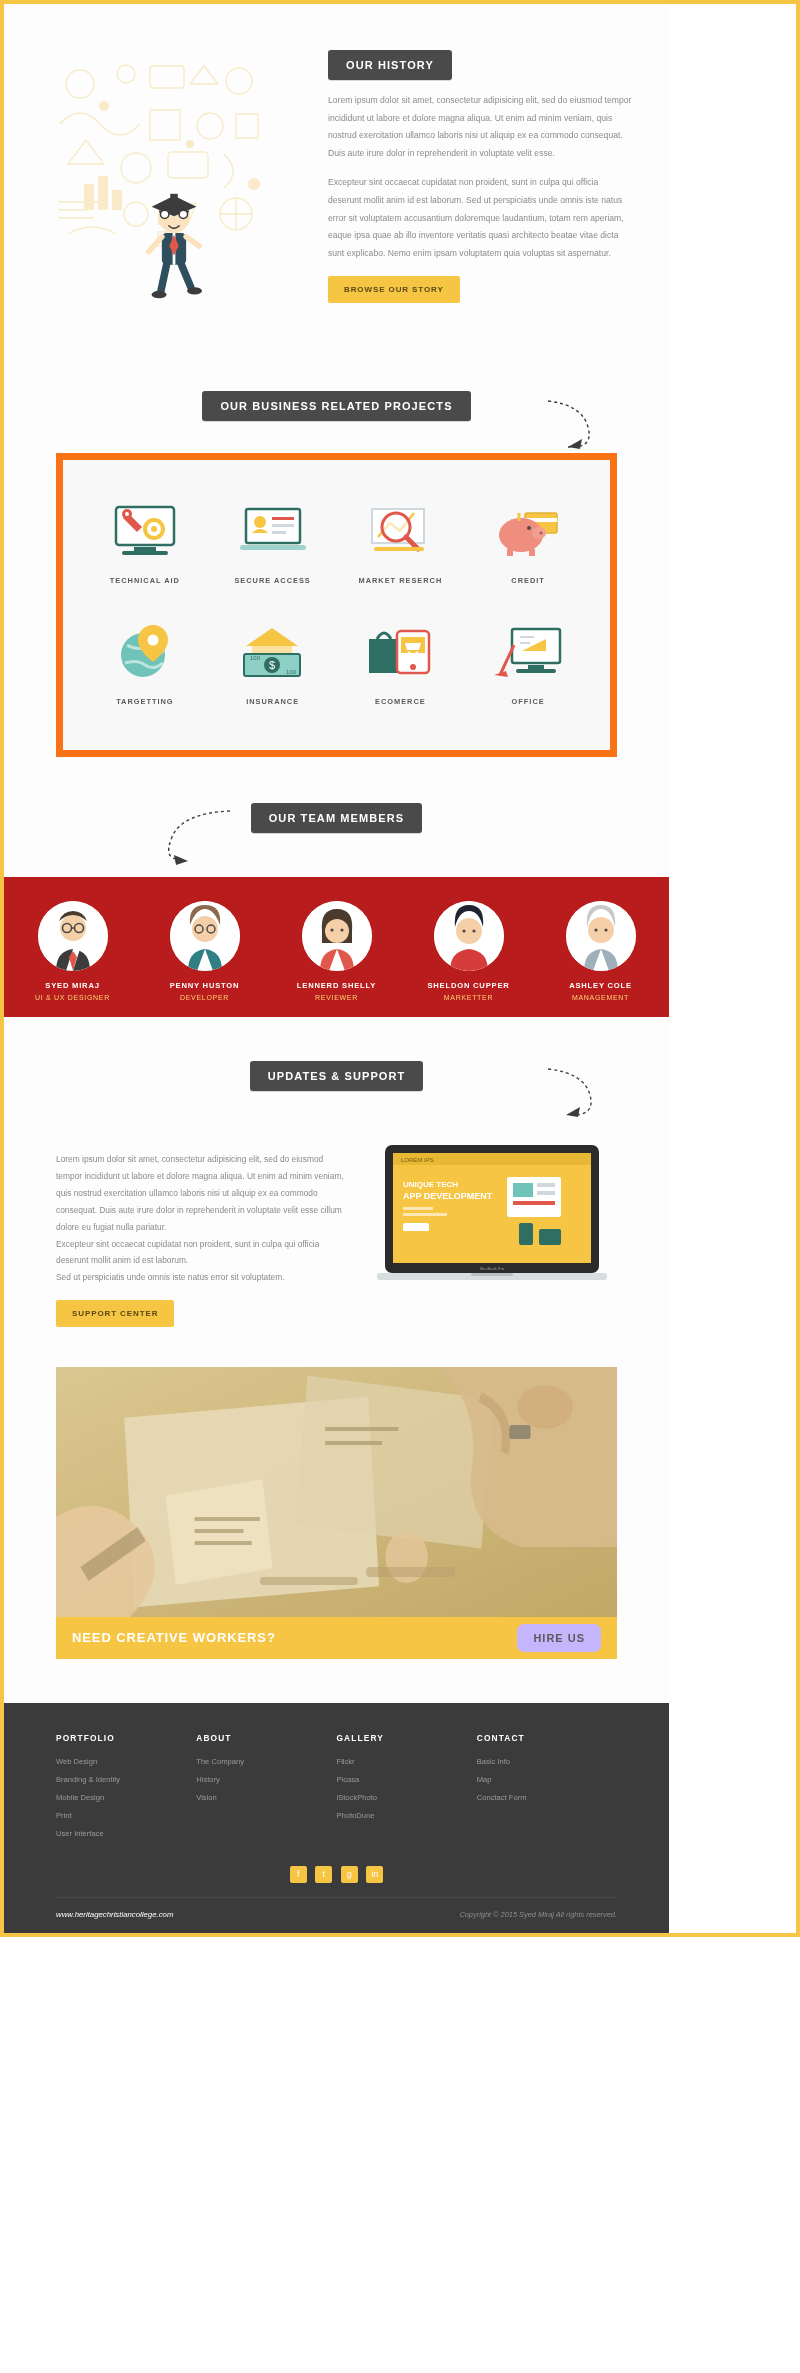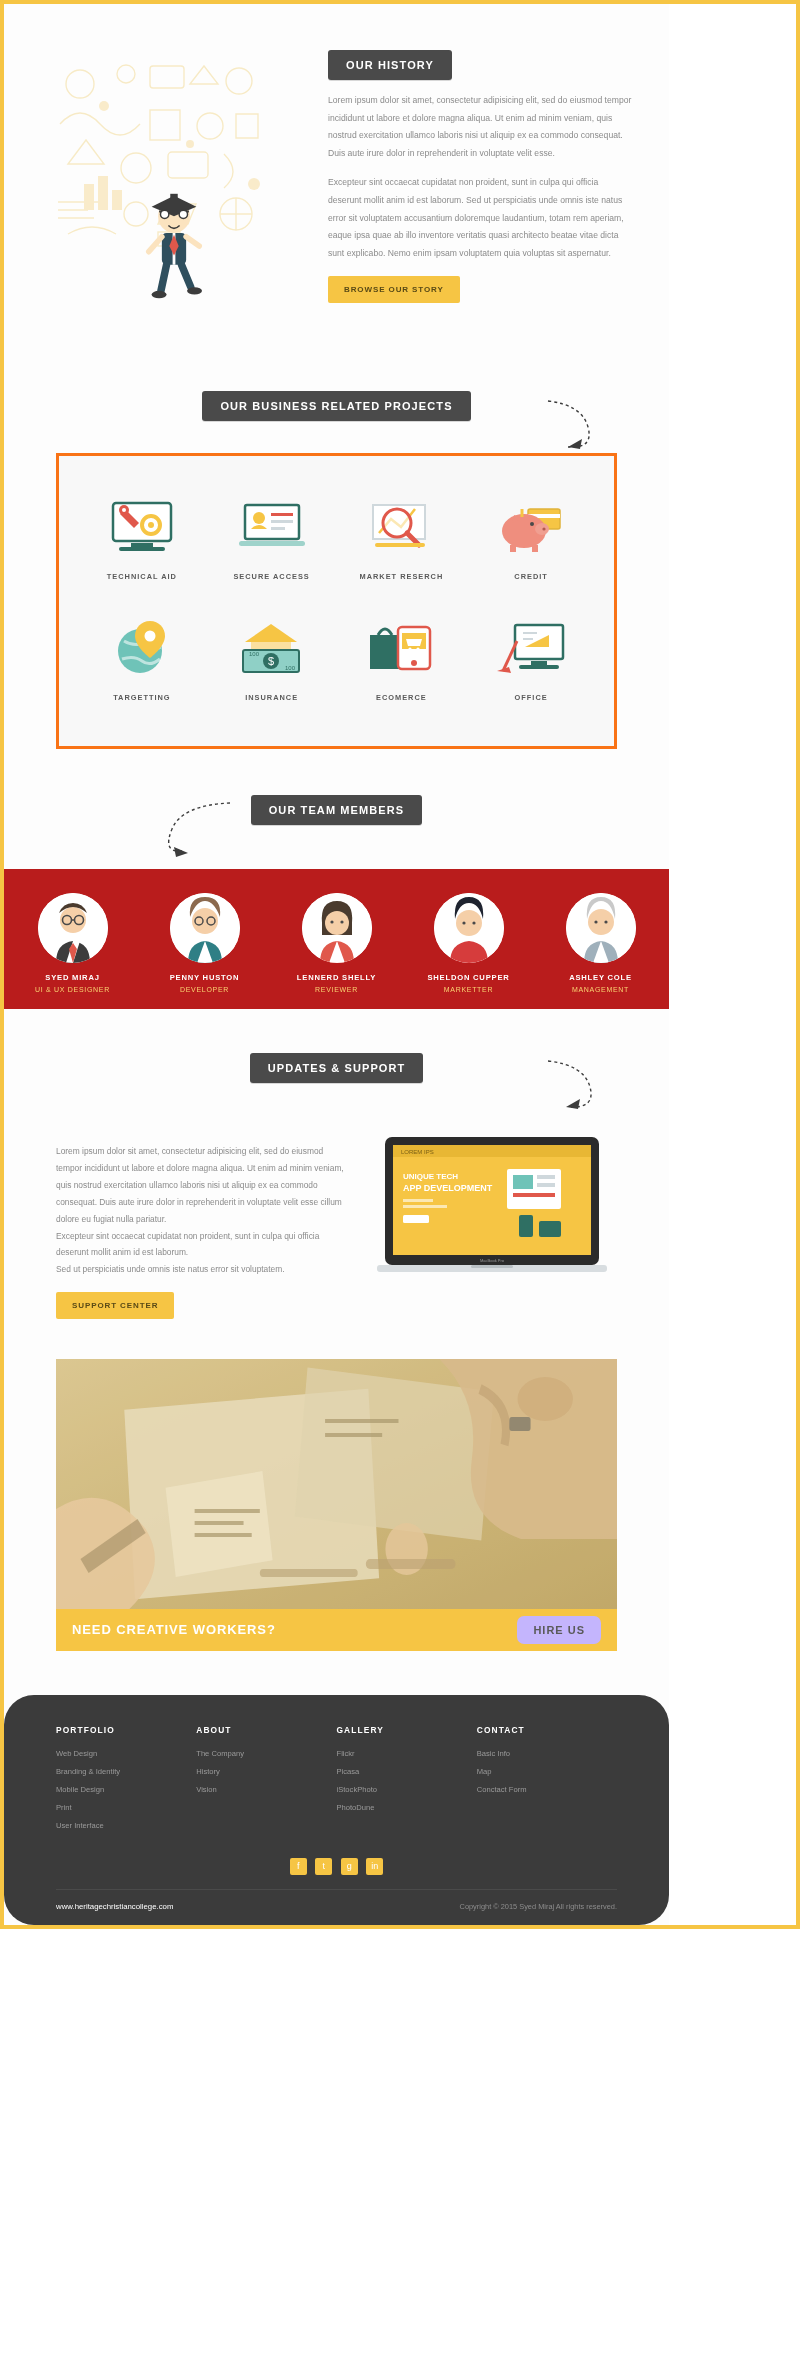--- a/index.html
+++ b/index.html
@@ -39,21 +39,21 @@
     font-size:8px; font-weight:bold; letter-spacing:.9px;
     padding:9px 16px; margin-top:14px; border:none; cursor:pointer;
     border-radius:2px;
   }
 
   
   .projects-head { position:relative; padding:36px 0 0; height:110px; }
   .projects-head .pill-wrap { text-align:center; padding-top:12px; }
   .arrow-a { position:absolute; left:540px; top:52px; }
   .projects-panel {
-    margin:0 52px 0 52px; background:#f8f8f8; border:3px solid #f97316;
+    margin:0 52px 0 52px; background:#f8f8f8; border:7px solid #f97316;
     padding:28px 18px 26px;
   }
   .grid { display:grid; grid-template-columns:repeat(4,1fr); row-gap:6px; }
   .cell { text-align:center; padding:10px 4px 4px; }
   .cell .art { height:66px; display:flex; align-items:center; justify-content:center; }
   .cell .lbl {
     font-size:7.4px; font-weight:bold; letter-spacing:1px; color:#5a5a5a;
     margin-top:12px; margin-bottom:14px;
   }
 
@@ -91,40 +91,40 @@
   .banner-bar .txt {
     font-size:13px; font-weight:bold; letter-spacing:.9px; color:#fff;
   }
   .btn-white {
     background:#c4b5fd; color:#5a5a5a; font-size:11px; font-weight:bold;
     letter-spacing:1px; padding:8px 16px; border:none; border-radius:7px;
     cursor:pointer;
   }
 
   
-  .footer { background:#3b3b3b; margin-top:44px; padding:30px 52px 0;border-radius:30px; }
+  .footer { background:#3b3b3b; margin-top:44px; padding:30px 52px 0; }
   .fcols { display:flex; }
   .fcol { flex:1; }
   .fcol h4 {
     color:#fff; font-size:8.4px; font-weight:bold; letter-spacing:1.1px;
     margin-bottom:14px;
   }
   .fcol a {
     display:block; color:#9a9a9a; font-size:7.6px; text-decoration:none;
     margin-bottom:9px;
   }
   .social { text-align:center; padding:16px 0 14px; }
   .social span {
     display:inline-block; width:17px; height:17px; background:#f6c544;
     margin:0 2px; border-radius:2px; color:#fff; font-size:9px;
     line-height:17px; text-align:center; cursor:pointer;
   }
   .fbottom {
     border-top:1px solid #4a4a4a; display:flex; justify-content:space-between;
-    align-items:flex-start; padding:12px 0 14px;
+    align-items:flex-start; padding:12px 0 14px;font-style:italic;
   }
   .fbottom .site { color:#fff; font-size:7.8px; }
   .fbottom .copy { color:#8d8d8d; font-size:7.4px; }
 </style>
 </head>
 <body>
 
 <div class="page">
 
   <section class="history">

